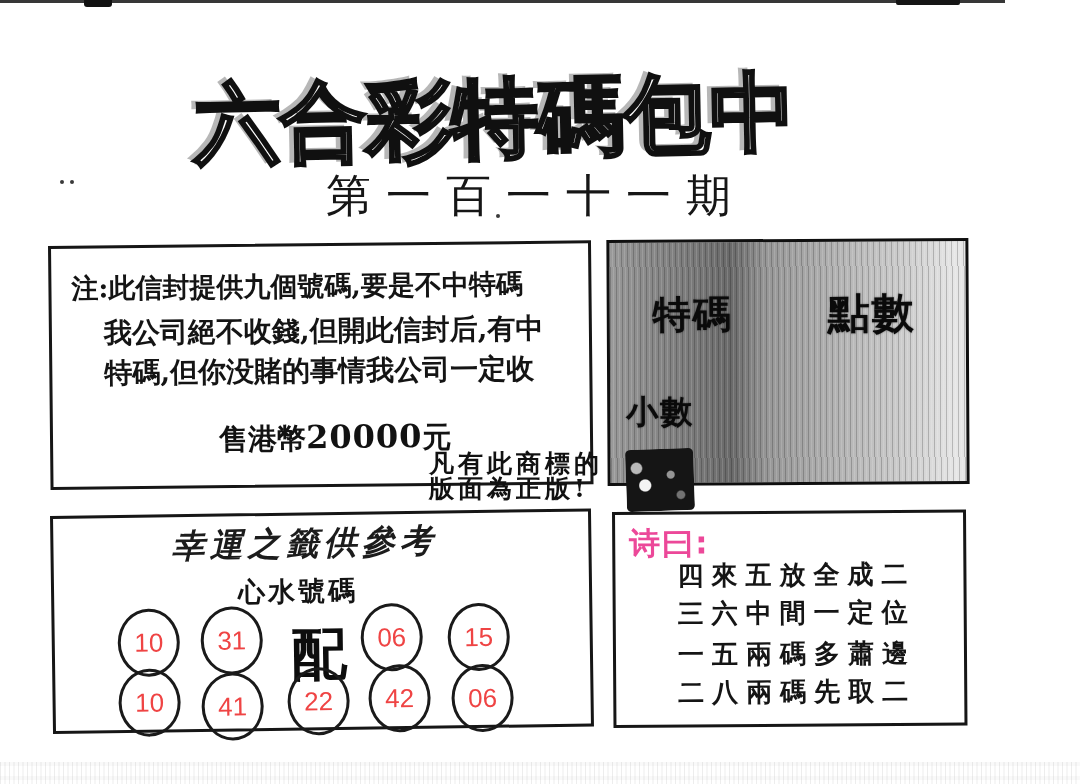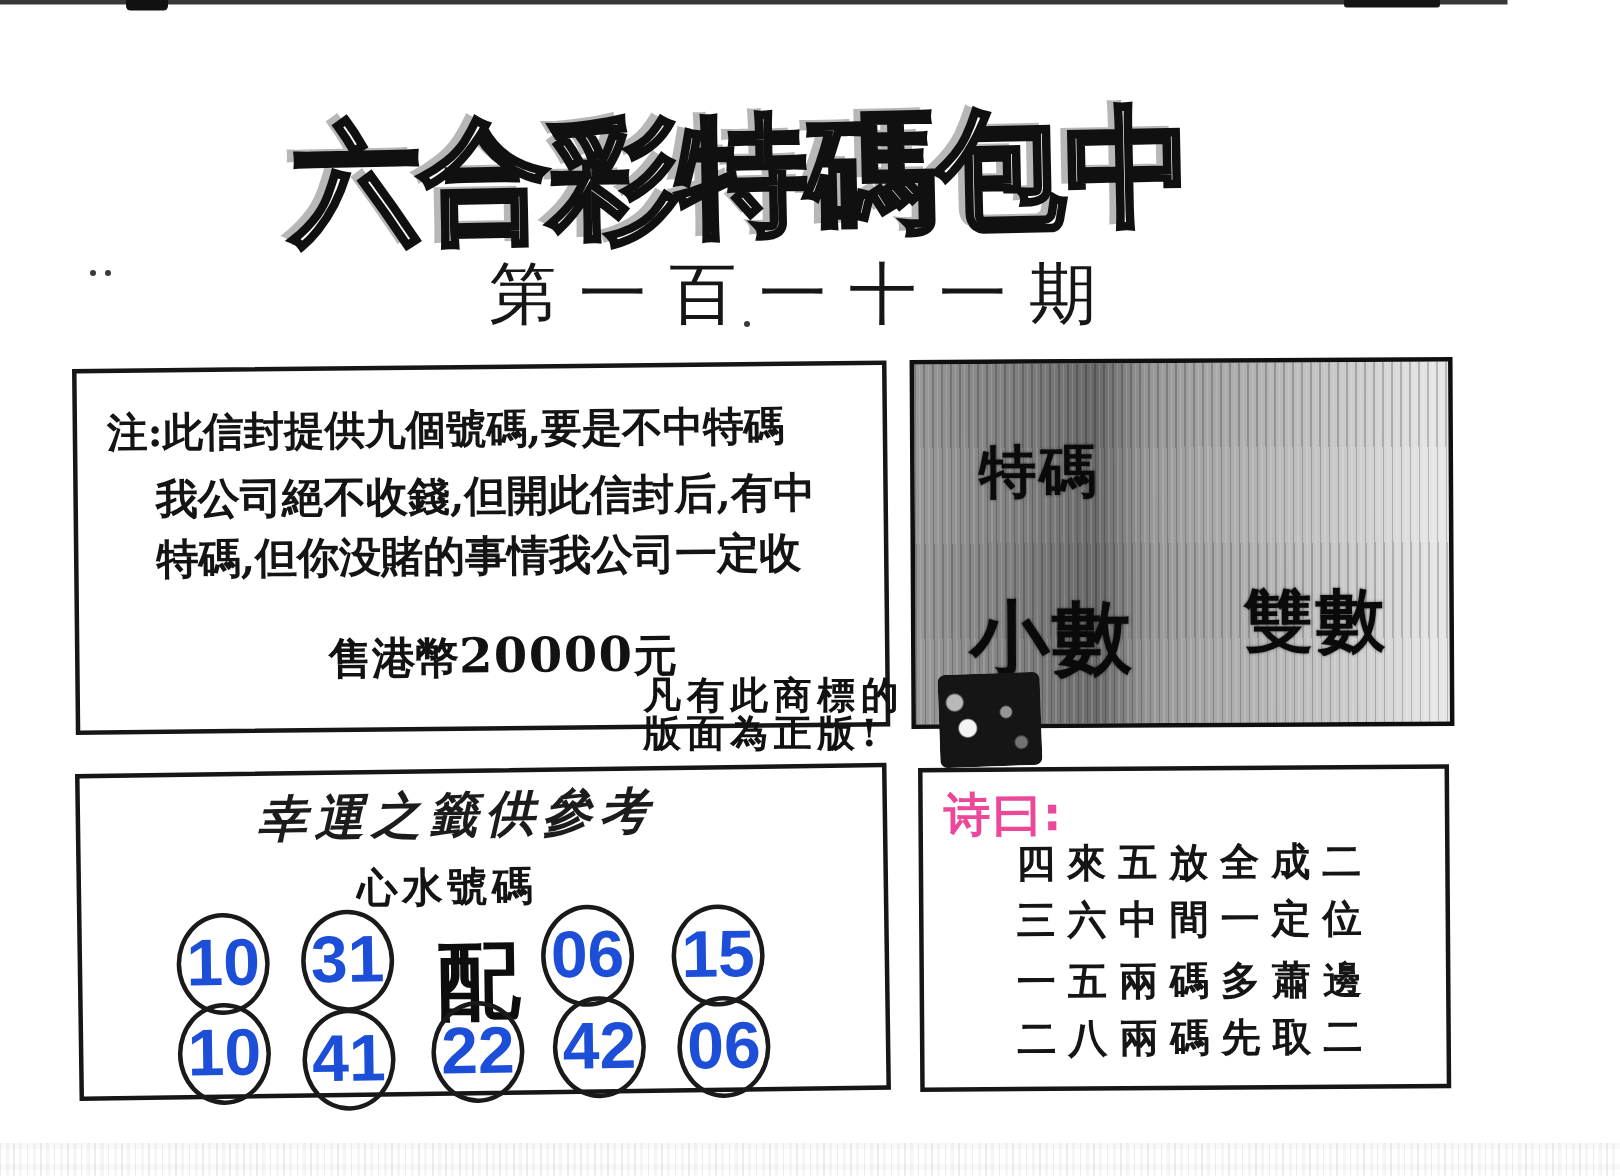--- a/index.html
+++ b/index.html
@@ -49,21 +49,21 @@
     position:absolute;left:607px;top:239px;width:356px;height:240px;
     border:3px solid #0f0f0f;transform:rotate(-.3deg);
     background:
       repeating-linear-gradient(90deg, rgba(0,0,0,.20) 0 1px, transparent 1px 3px, rgba(255,255,255,.14) 3px 4px, transparent 4px 6px),
       linear-gradient(90deg,#9a9a9a 0%,#8b8b8b 10%,#767676 26%,#696969 34%,#979797 44%,#a8a8a8 56%,#bcbcbc 70%,#cfcfcf 84%,#e6e6e6 97%);
   }
   .cat{position:absolute;font-weight:900;color:#0a0a0a;letter-spacing:2px;white-space:nowrap;
        text-shadow:0 0 2px rgba(0,0,0,.55);}
   .cat-tl{left:43px;top:47px;font-size:38px;}
   .cat-tr{left:218px;top:44px;font-size:42px;}
-  .cat-bl{left:36px;top:148px;font-size:53px;}
+  .cat-bl{left:16px;top:148px;font-size:32px;}
   .cat-br{left:219px;top:142px;font-size:46px;}
   
   .stamp{
     position:absolute;left:626px;top:449px;width:68px;height:62px;z-index:6;
     background:
       radial-gradient(circle at 28% 58%, rgba(255,255,255,.95) 0 9%, transparent 11%),
       radial-gradient(circle at 16% 30%, rgba(255,255,255,.7) 0 7%, transparent 9%),
       radial-gradient(circle at 66% 42%, rgba(255,255,255,.55) 0 6%, transparent 8%),
       radial-gradient(circle at 80% 75%, rgba(255,255,255,.4) 0 5%, transparent 7%),
       #151515;
@@ -85,21 +85,21 @@
     font-family:"DejaVu Serif", serif;font-style:italic;font-weight:700;
     font-size:33px;letter-spacing:5px;color:#1c1c1c;transform:rotate(-.5deg);
   }
   .lucky-subtitle{
     position:absolute;left:184px;top:58px;white-space:nowrap;
     font-family:"DejaVu Serif", serif;font-weight:800;font-size:27px;letter-spacing:3px;color:#141414;
   }
   .num-circle{
     position:absolute;width:56px;height:62px;border:3px solid #1a1a1a;border-radius:50%;
     display:flex;align-items:center;justify-content:center;
-    font-family:"Liberation Sans", sans-serif;font-weight:700;font-size:44px;color:#1d4ed8;
+    font-family:"Liberation Sans", sans-serif;font-weight:400;font-size:26px;color:#ef4444;
   }
   .pair-char{
     position:absolute;left:236px;top:102px;font-size:56px;font-weight:900;
     font-family:"DejaVu Serif", serif;color:#0d0d0d;
   }
   
   .poem-box{
     position:absolute;left:612px;top:512px;width:348px;height:210px;
     border:3px solid #161616;transform:rotate(-.4deg);transform-origin:left top;
   }
@@ -132,22 +132,22 @@
 
   <div class="note-box">
     <div class="note-line nl1">注:此信封提供九個號碼,要是不中特碼</div>
     <div class="note-line nl2">我公司絕不收錢,但開此信封后,有中</div>
     <div class="note-line nl3">特碼,但你没賭的事情我公司一定收</div>
     <div class="price-line"><span>售港幣</span><span class="amt">20000</span><span>元</span></div>
   </div>
 
   <div class="special-box">
     <div class="cat cat-tl">特碼</div>
+    <div class="cat cat-tr">點數</div>
     <div class="cat cat-bl">小數</div>
-    <div class="cat cat-br">雙數</div>
   </div>
 
   <div class="stamp"></div>
   <div class="notice">
     <div>凡有此商標的</div>
     <div>版面為正版!</div>
   </div>
 
   <div class="lucky-box">
     <div class="lucky-title">幸運之籤供參考</div>

